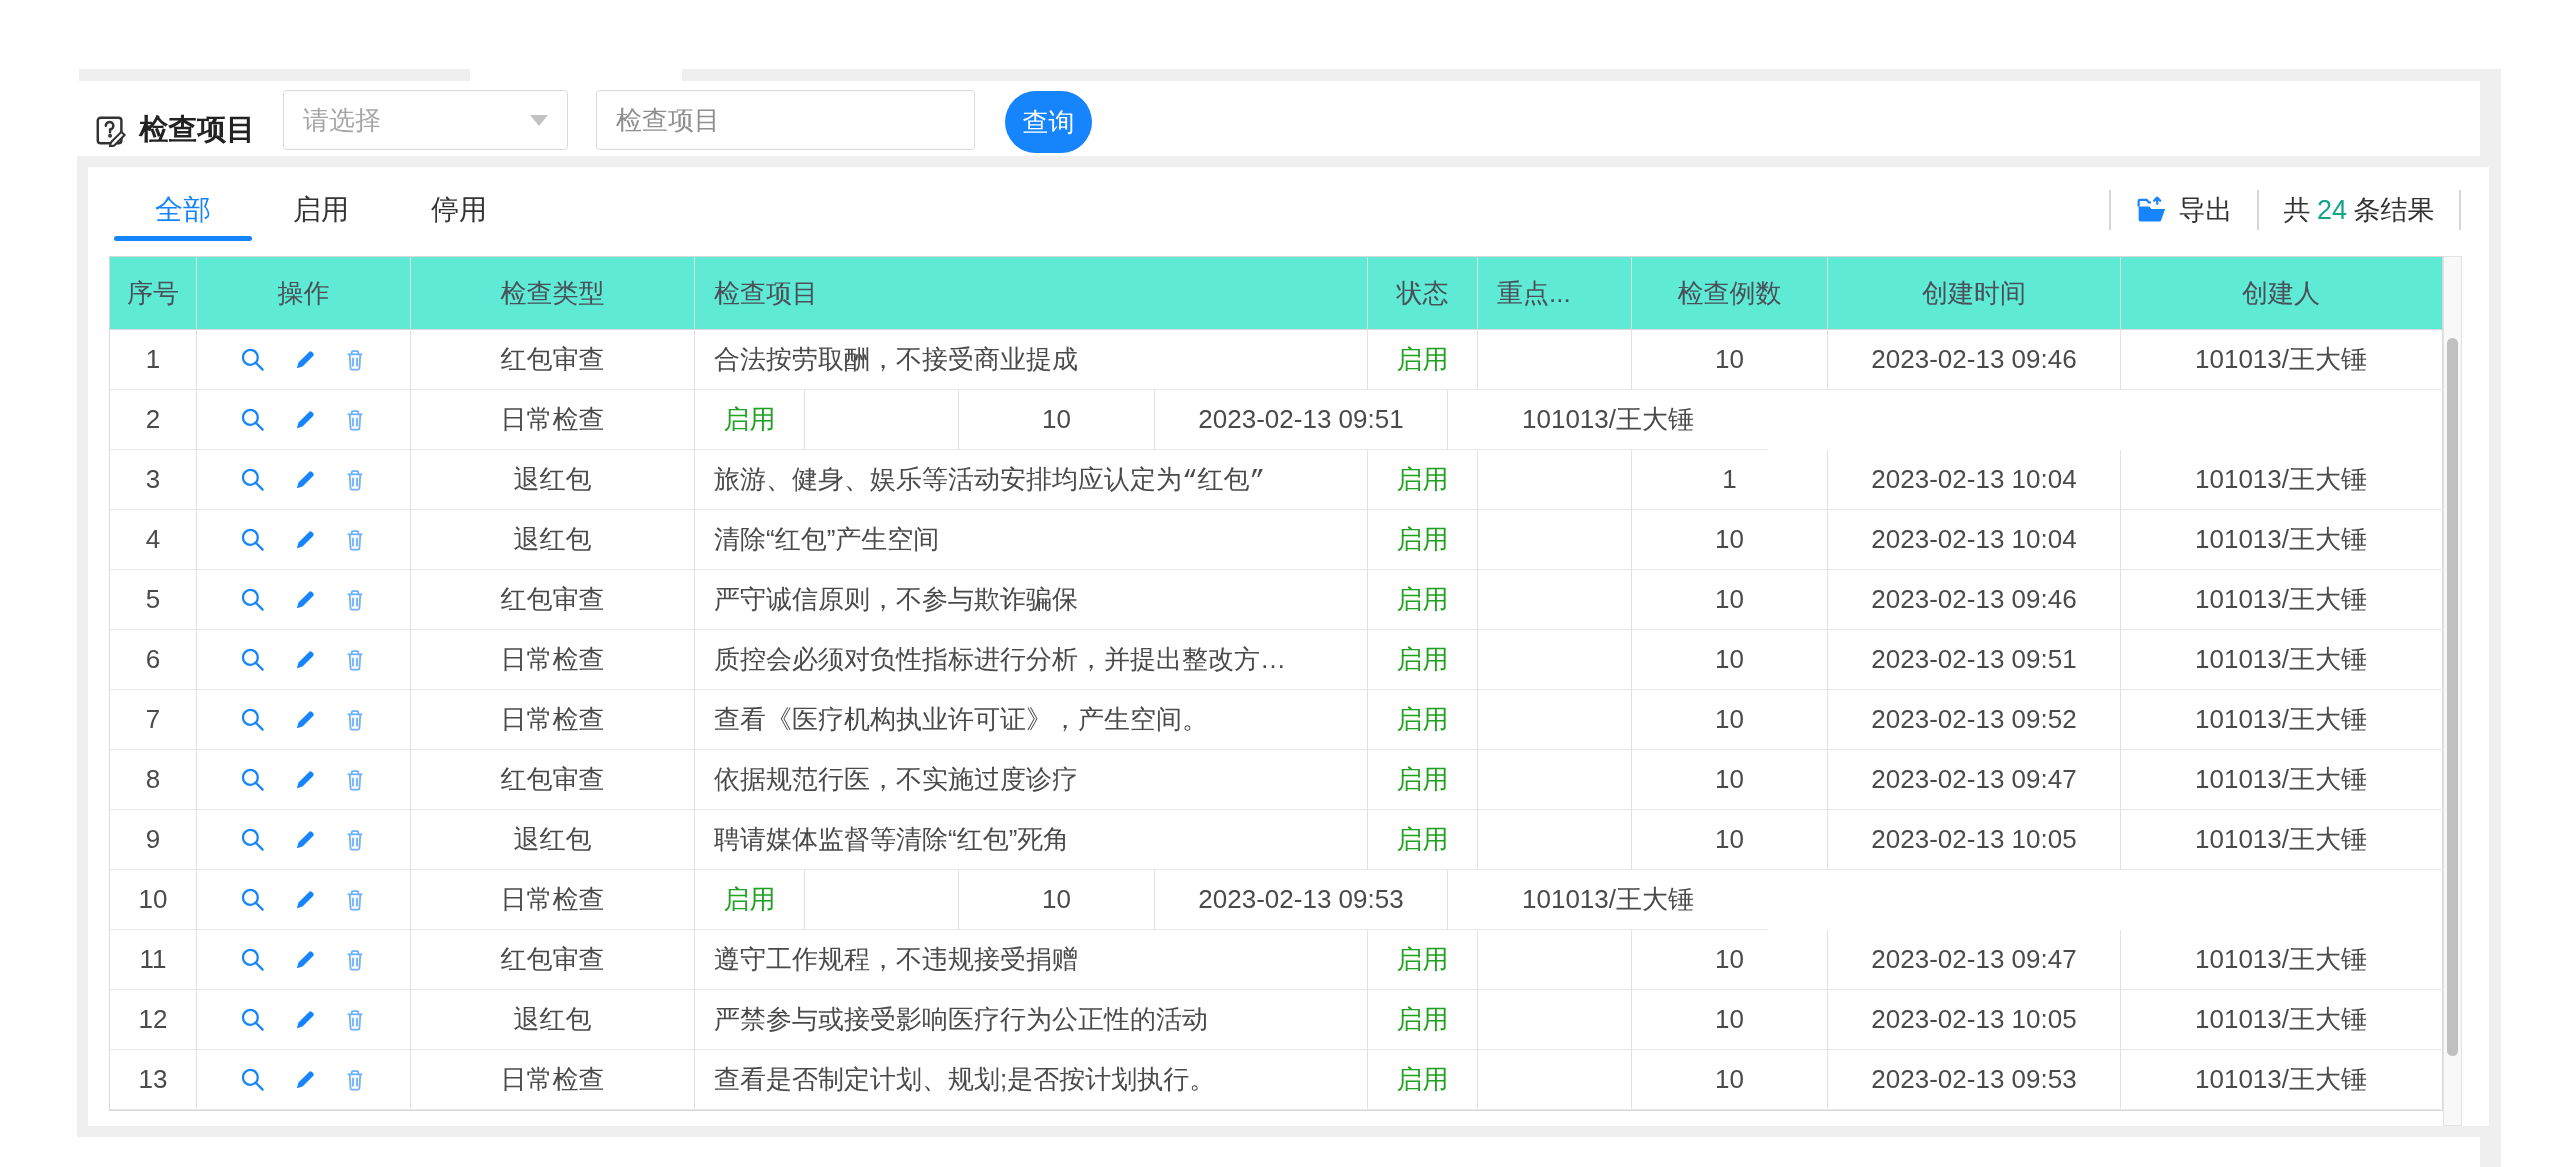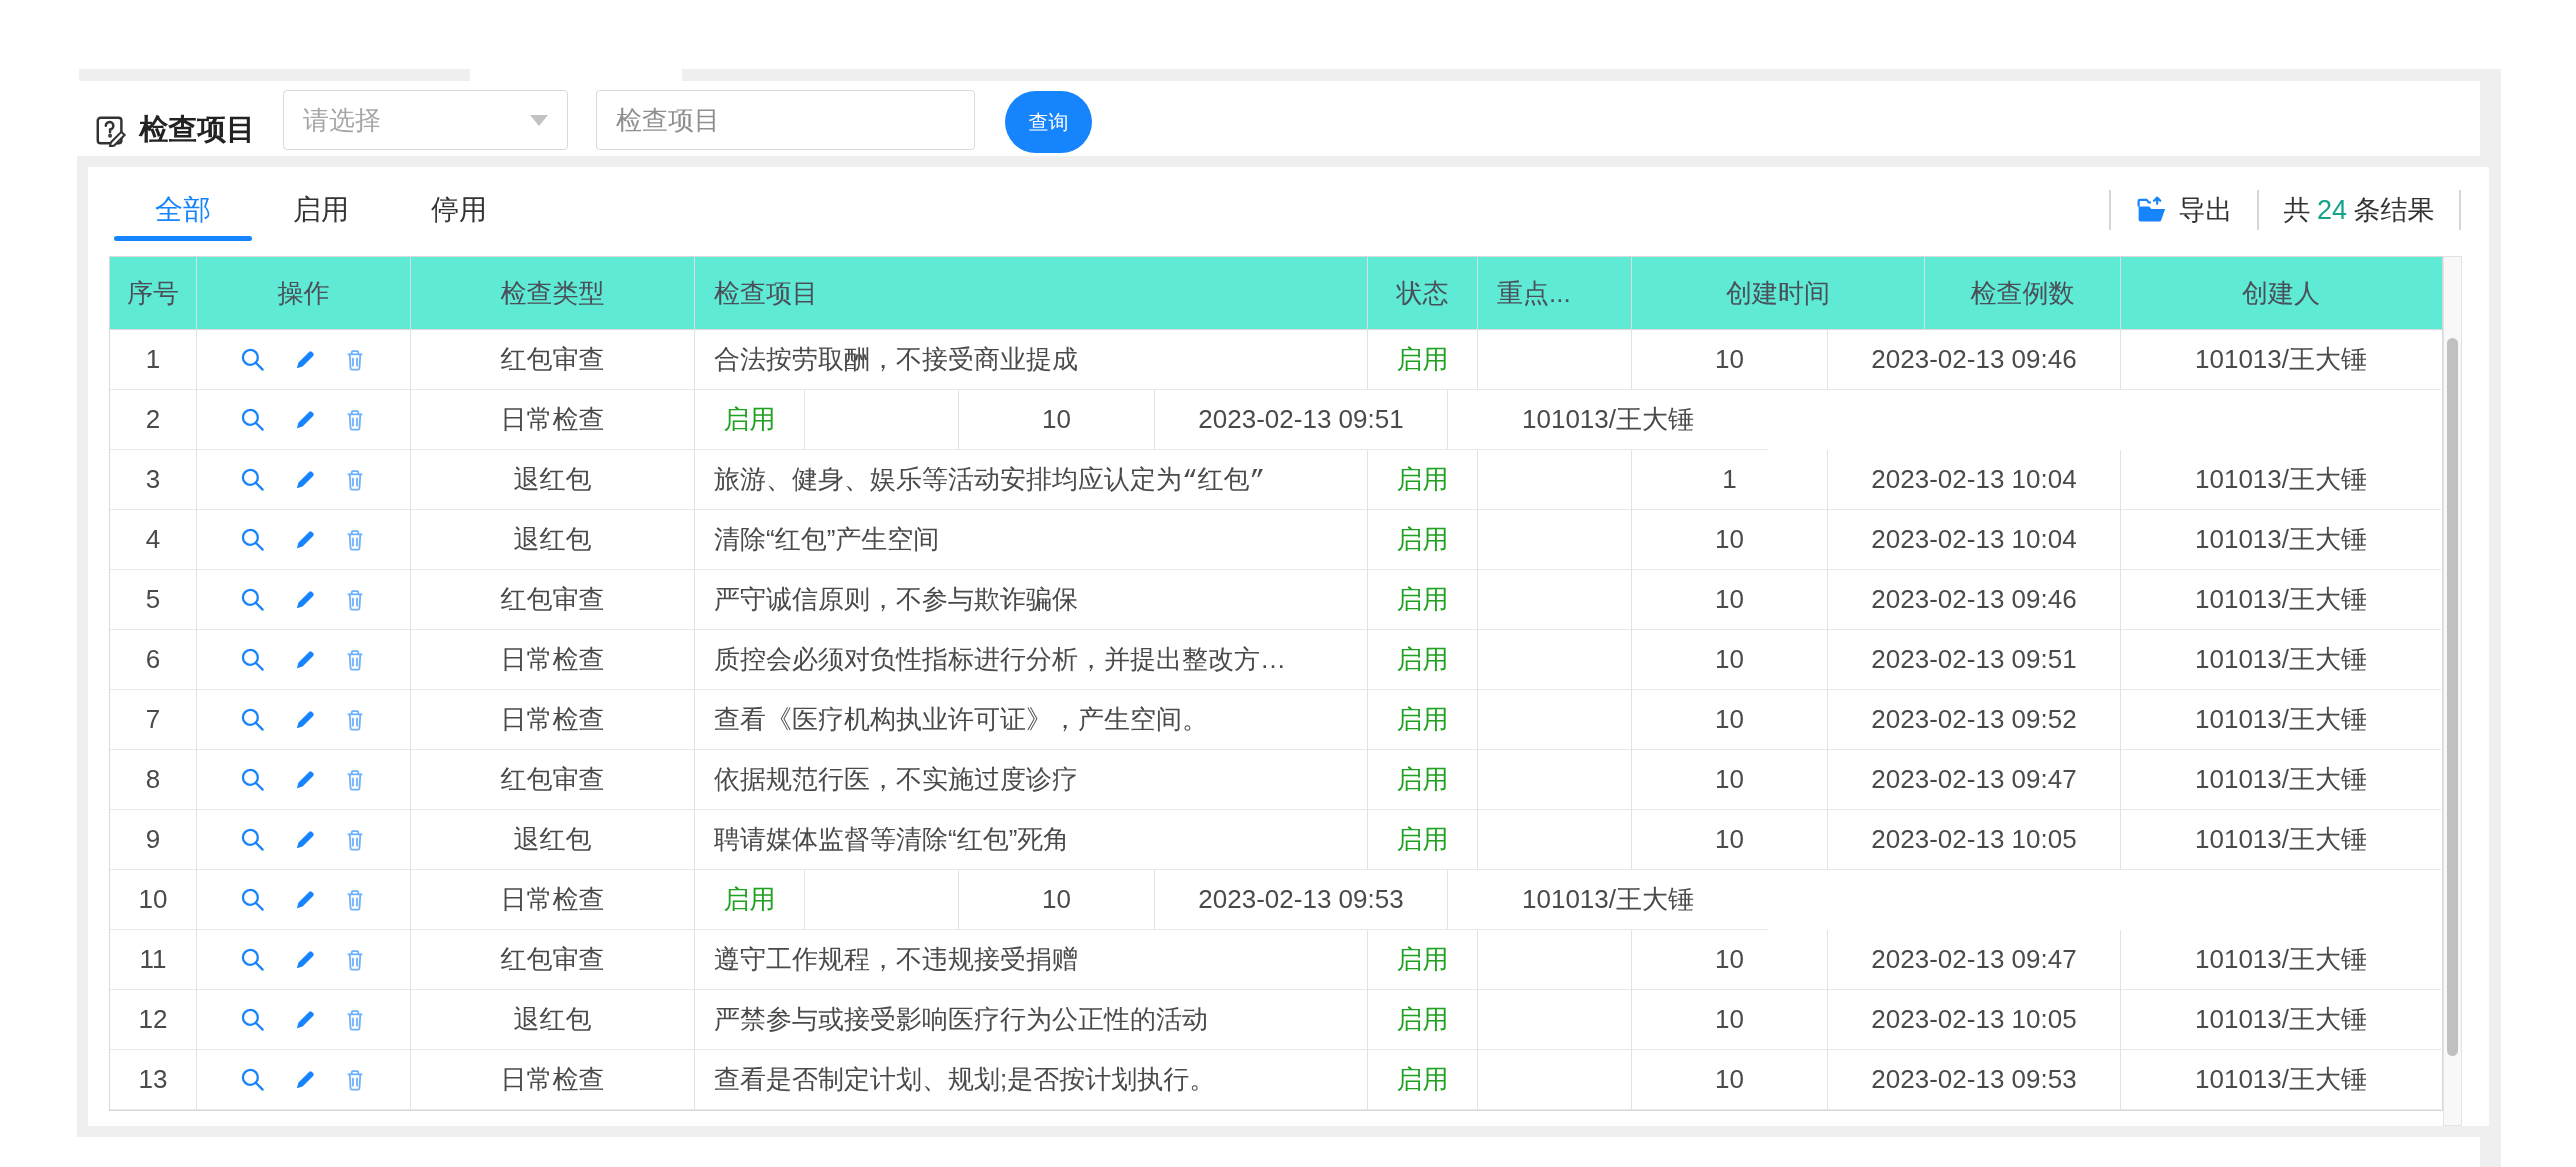--- a/index.html
+++ b/index.html
@@ -18,21 +18,21 @@
               border-radius:3.8px;background:#fff;box-sizing:border-box;display:flex;align-items:center;
               justify-content:space-between;padding:0 19px;font-size:26px;color:#a6a6a6;cursor:pointer;}
   .caret{width:0;height:0;border-left:9.4px solid transparent;border-right:9.4px solid transparent;
          border-top:11.3px solid #c2c2c2;}
   .text-input{position:absolute;left:596px;top:90px;width:379px;height:60px;border:0.9px solid #d9d9d9;
               border-radius:3.8px;box-sizing:border-box;padding:0 19px;font-size:26px;color:#333;outline:none;
               font-family:inherit;}
   .text-input::placeholder{color:#8f8f8f;}
   .btn{display:flex;align-items:center;justify-content:center;background:#1684fc;color:#fff;border:none;
        cursor:pointer;font-family:inherit;}
-  .search-btn{position:absolute;left:1005px;top:91px;width:87px;height:62px;border-radius:31px;font-size:20px;}
+  .search-btn{position:absolute;left:1005px;top:91px;width:87px;height:62px;border-radius:31px;font-size:26px;}
   .top-actions{position:absolute;left:2152px;top:92px;height:55px;display:flex;gap:15px;}
   .top-actions .btn{height:55px;border-radius:27px;font-size:25.4px;padding:0 18px;}
 
   
   .panel{position:absolute;left:77px;top:156px;width:2423px;height:981px;border:11.3px solid #efefef;
          background:#fff;box-sizing:border-box;}
   .tabs{position:absolute;left:26px;top:15px;display:flex;align-items:flex-end;}
   .tab{padding:0 41px;font-size:28px;line-height:55px;color:#333;position:relative;cursor:pointer;}
   .tab.active{color:#1684fc;}
   .tab.active::after{content:"";position:absolute;left:0;right:0;bottom:-3.8px;height:4.7px;background:#1684fc;border-radius:2.8px;}
@@ -121,22 +121,22 @@
     </div>
 
     <div class="table">
       <div class="thead" id="thead">
           <div class="hcell" style="width: 87px;">序号</div>
           <div class="hcell" style="width: 214px;">操作</div>
           <div class="hcell" style="width: 284px;">检查类型</div>
           <div class="hcell al" style="width: 673px;">检查项目</div>
           <div class="hcell" style="width: 110px;">状态</div>
           <div class="hcell al" style="width: 154px; text-align: right;">重点...</div>
+          <div class="hcell" style="width: 196px;">检查例数</div>
           <div class="hcell" style="width: 293px;">创建时间</div>
-          <div class="hcell" style="width: 196px;">检查例数</div>
           <div class="hcell" style="width: 320px;">创建人</div>
         </div>
       <div id="tbody">
           <div class="trow">
             <div class="cell" style="width: 87px;">1</div>
             <div class="cell ops" style="width: 214px;">
               <span class="op">
                 <svg width="28" height="28" viewBox="0 0 32 32" fill="none" stroke="#1684fc" stroke-width="2.6">
                   <circle cx="13" cy="13" r="8.5"></circle>
                   <line x1="19.5" y1="19.5" x2="27" y2="27" stroke-linecap="round"></line>

